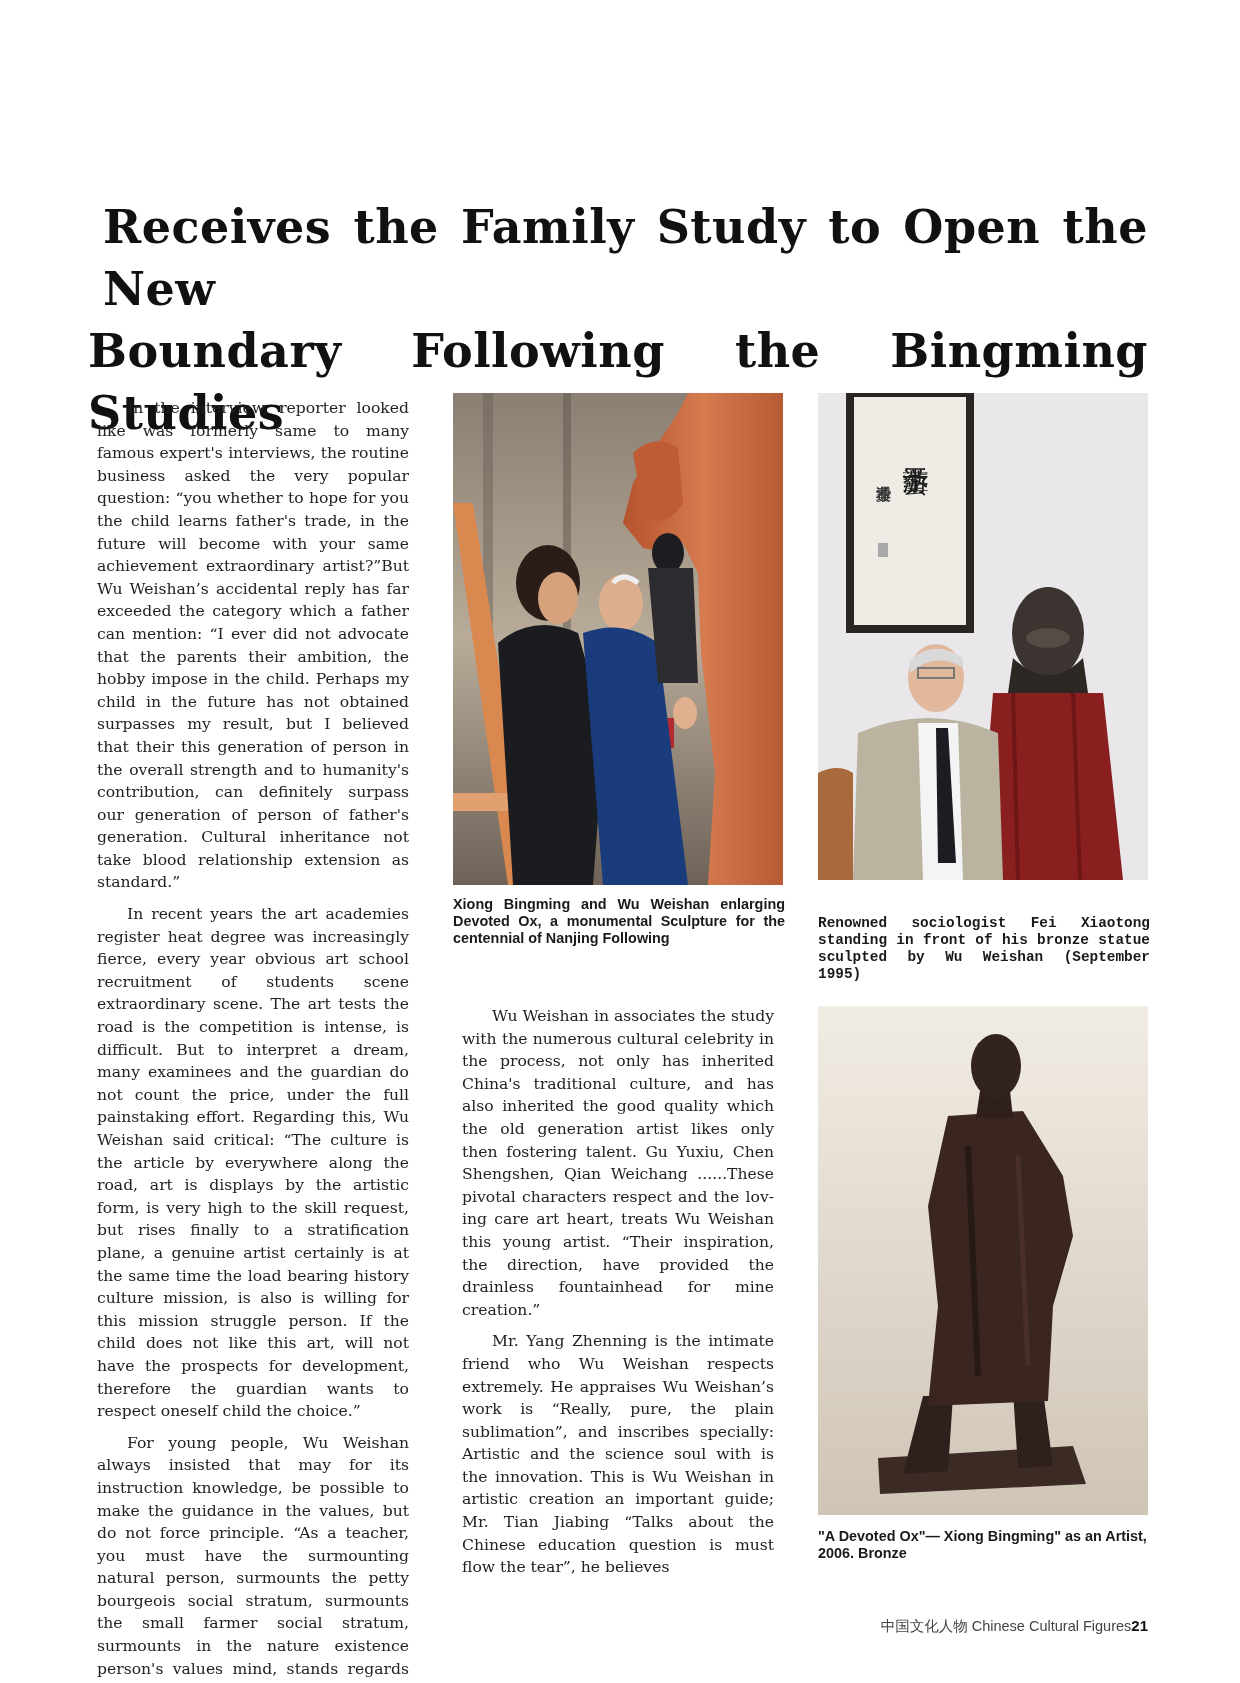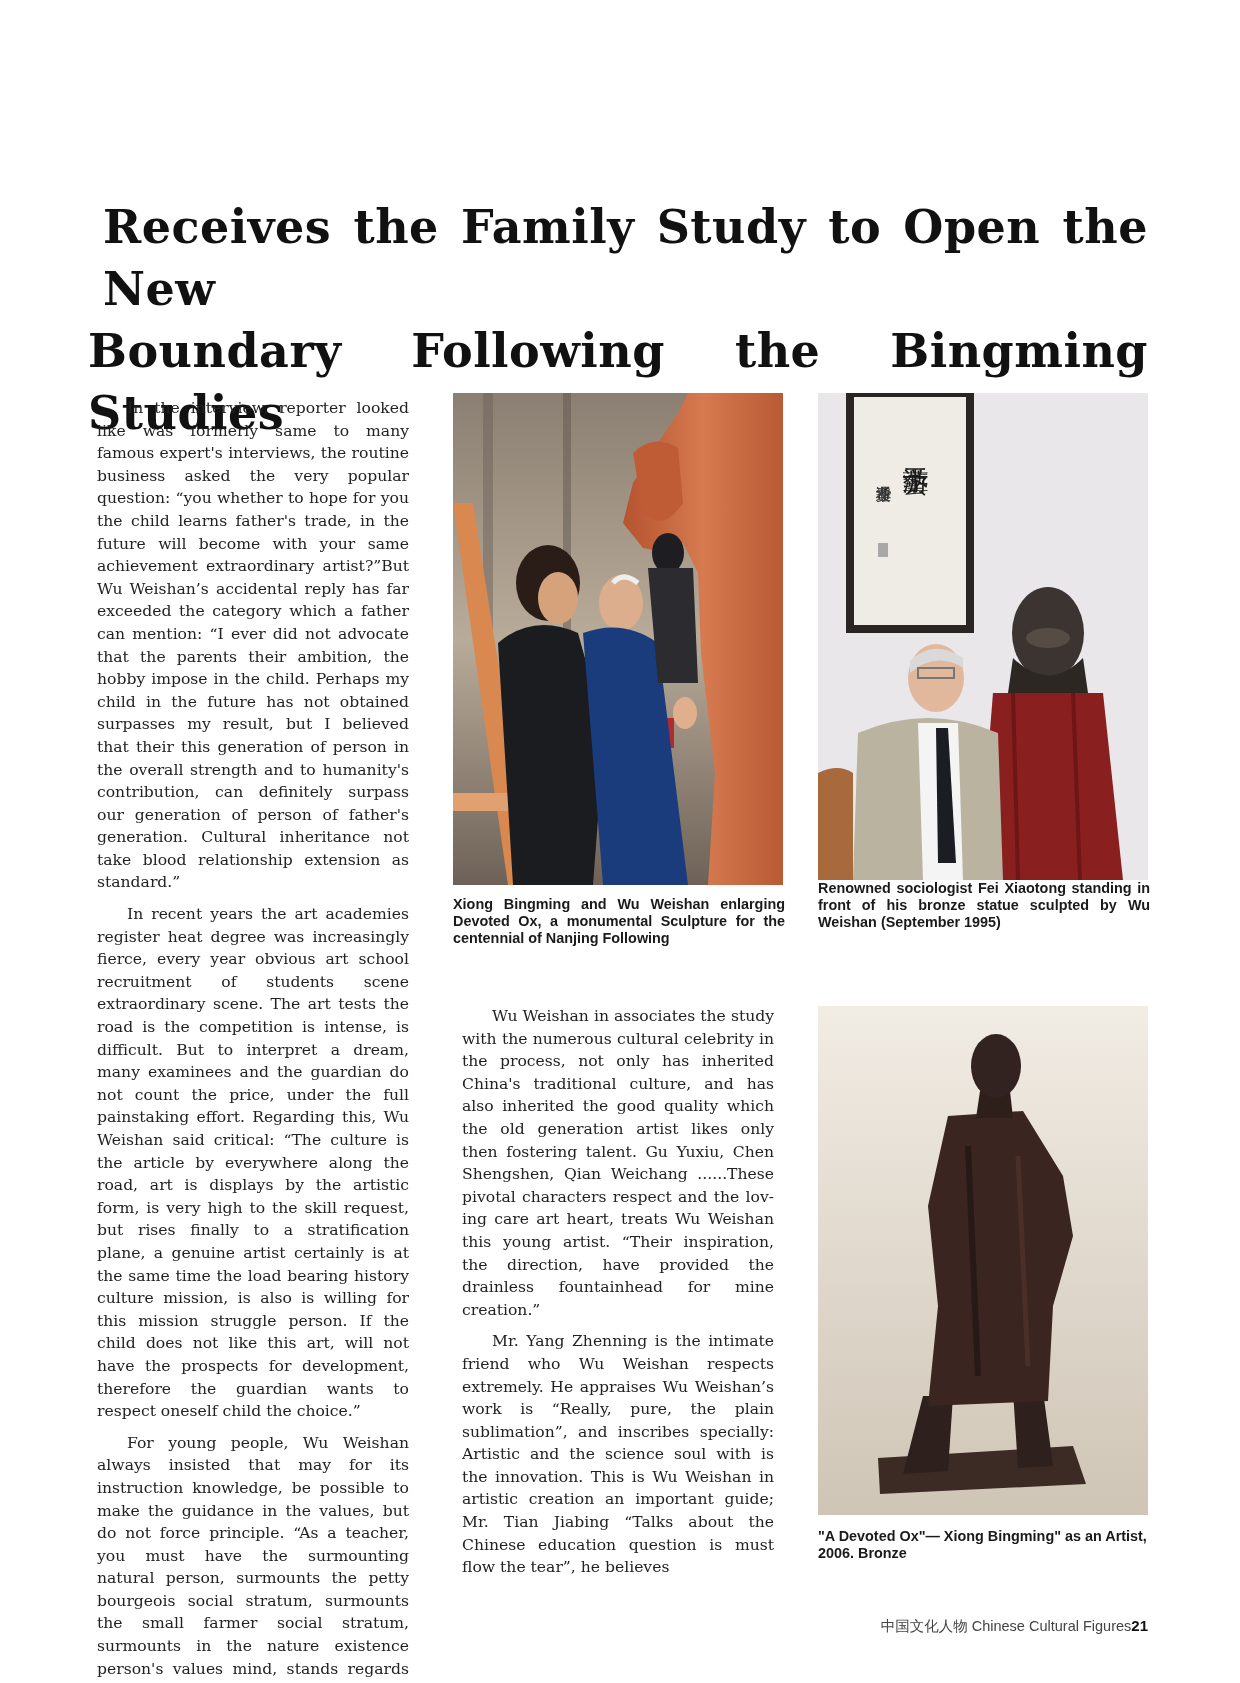--- a/index.html
+++ b/index.html
@@ -22,21 +22,21 @@
   .photo { position:absolute; overflow:hidden; }
   .photo svg { display:block; width:100%; height:100%; }
   .p1 { left:453px; top:393px; width:330px; height:492px; }
   .p2 { left:818px; top:393px; width:330px; height:487px; }
   .p3 { left:818px; top:1006px; width:330px; height:509px; }
   .caption {
     position:absolute; font-family:"Liberation Sans", sans-serif; font-weight:bold; font-size:14.4px;
     line-height:17px; color:#1a1a1a;
   }
   .c1 { left:453px; top:896px; width:332px; text-align:justify; }
-  .c2 { left:818px; top:880px; width:332px; text-align:justify; }
+  .c2 { left:818px; top:915px; width:332px; text-align:justify;font-family:Liberation Mono, monospace; }
   .c3 { left:818px; top:1528px; width:340px; }
   .footer {
     position:absolute; right:92px; top:1617px; font-family:"Liberation Sans", sans-serif;
     font-size:14.5px; color:#444;
   }
   .footer .num { font-weight:bold; color:#111; font-size:15px; }
 </style>
 </head>
 <body>
 

